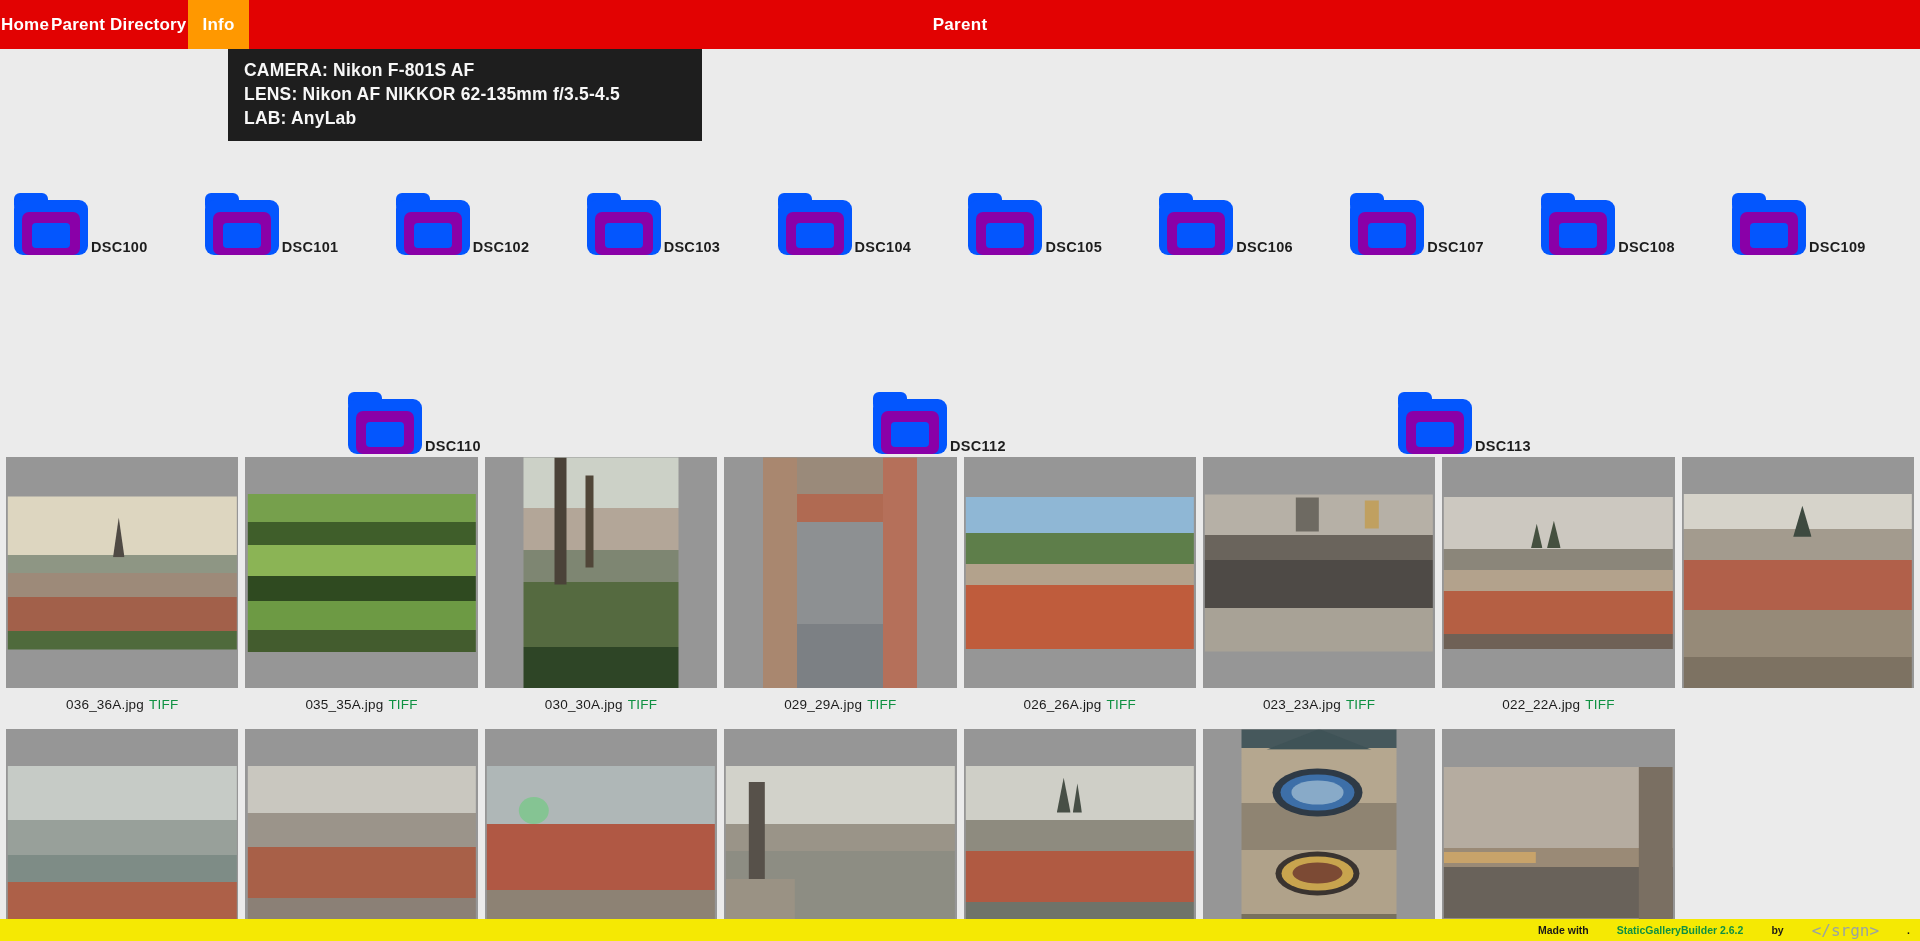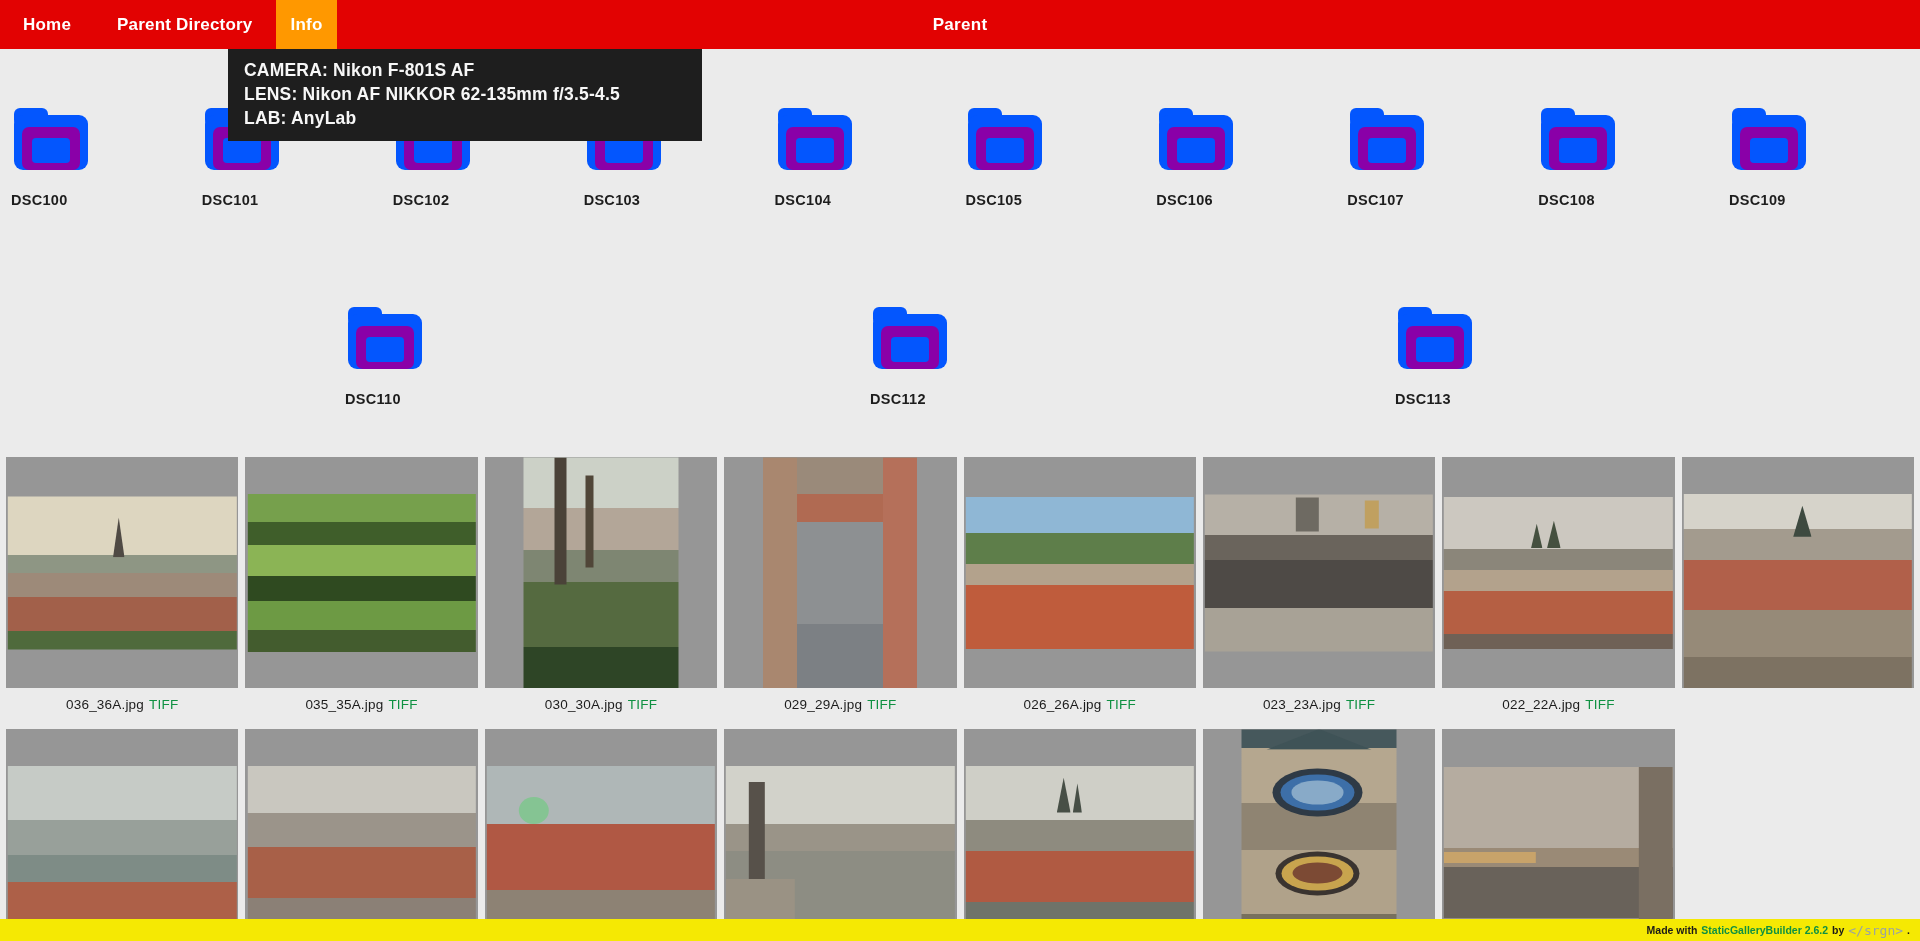--- a/index.html
+++ b/index.html
@@ -8,21 +8,21 @@
     font-family:"Liberation Sans", sans-serif;
     background:var(--bg,#ebebeb);
     position:relative;
   }
   
   .nav {
     position:relative; height:49px; background:var(--nav-red,#e20202);
     display:flex; align-items:stretch; z-index:30;
   }
   .nav-link {
-    display:flex; align-items:center; padding:0 23px;
+    display:flex; align-items:center; padding:0 1px;
     color:#ffffff; font-weight:700; font-size:17px; cursor:pointer;
     letter-spacing:.2px;
   }
   .nav-link.active { background:var(--nav-orange,#ff9800); padding:0 15px; }
   .nav-title {
     position:absolute; left:0; right:0; top:0; height:49px;
     display:flex; align-items:center; justify-content:center;
     color:#fff; font-weight:700; font-size:17px; pointer-events:none;
     letter-spacing:.3px;
   }
@@ -32,22 +32,22 @@
     background:var(--tooltip-bg,#1e1e1e); color:#f7f7f7;
     padding:9px 16px 11px; z-index:40;
   }
   .tip-line { font-size:17.5px; line-height:24px; font-weight:600; letter-spacing:.2px; white-space:nowrap; }
   
   .folders {
     display:flex; flex-wrap:wrap; justify-content:space-evenly;
     padding-top:59px; row-gap:51px; height:406px;
   }
   .folder-item {
-    width:180px; height:147px; display:flex; flex-direction:column;
-    align-items:flex-start; cursor:pointer;
+    width:180px; height:147px; display:flex; flex-direction:row;
+    align-items:flex-end; cursor:pointer;
   }
   .folder-icon { width:80px; height:62px; }
   .folder-label {
     margin-top:22px; font-size:14.5px; font-weight:700; color:#1d1d1d;
     letter-spacing:.3px;
   }
   
   .gallery {
     margin:2px 6px 0; display:grid;
     grid-template-columns:repeat(8, 1fr); column-gap:7px;
@@ -63,27 +63,27 @@
     height:41px; padding-top:9px; text-align:center;
     font-size:13.5px; font-weight:400; color:#1c1c1c; letter-spacing:.2px;
   }
   .caption .tag { color:var(--green,#0f9142); margin-left:5px; cursor:pointer; }
   .caption .fname { cursor:pointer; }
   
   .footer {
     position:fixed; left:0; bottom:0; width:1920px; height:22px;
     background:var(--footer-yellow,#f5e903); z-index:50;
     display:flex; align-items:center; justify-content:flex-end;
-    padding-right:10px; font-size:10.5px; font-weight:700; color:#1a1a1a;
+    padding-right:10px; font-size:10.5px; font-weight:700; color:#1a1a1a;gap:24px;
   }
   .footer span { margin-left:4px; }
   .footer .f-green { color:var(--green,#0f9142); cursor:pointer; }
   .footer .f-logo {
     font-family:"DejaVu Sans Mono", monospace; font-weight:400;
-    color:#9aa3a3; font-size:13px; letter-spacing:0; cursor:pointer;
+    color:#9aa3a3; font-size:16px; letter-spacing:0; cursor:pointer;
   }
 </style>
 </head>
 <body>
 
 <div class="nav">
   <div id="nav-links" style="display: flex;">
       <div class="nav-link">Home</div>
       <div class="nav-link">Parent Directory</div>
       <div class="nav-link active">Info</div>

